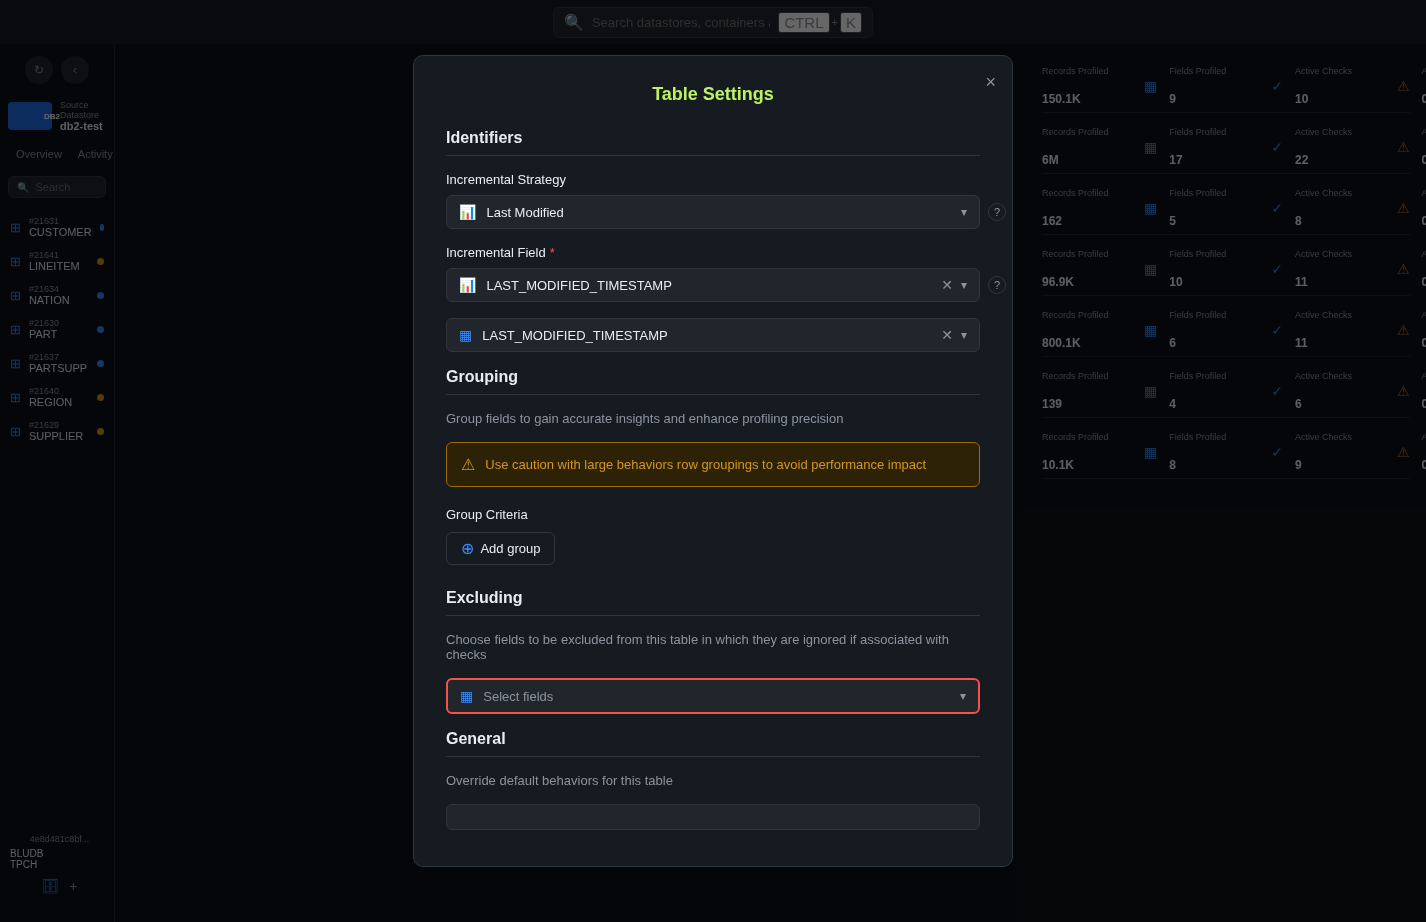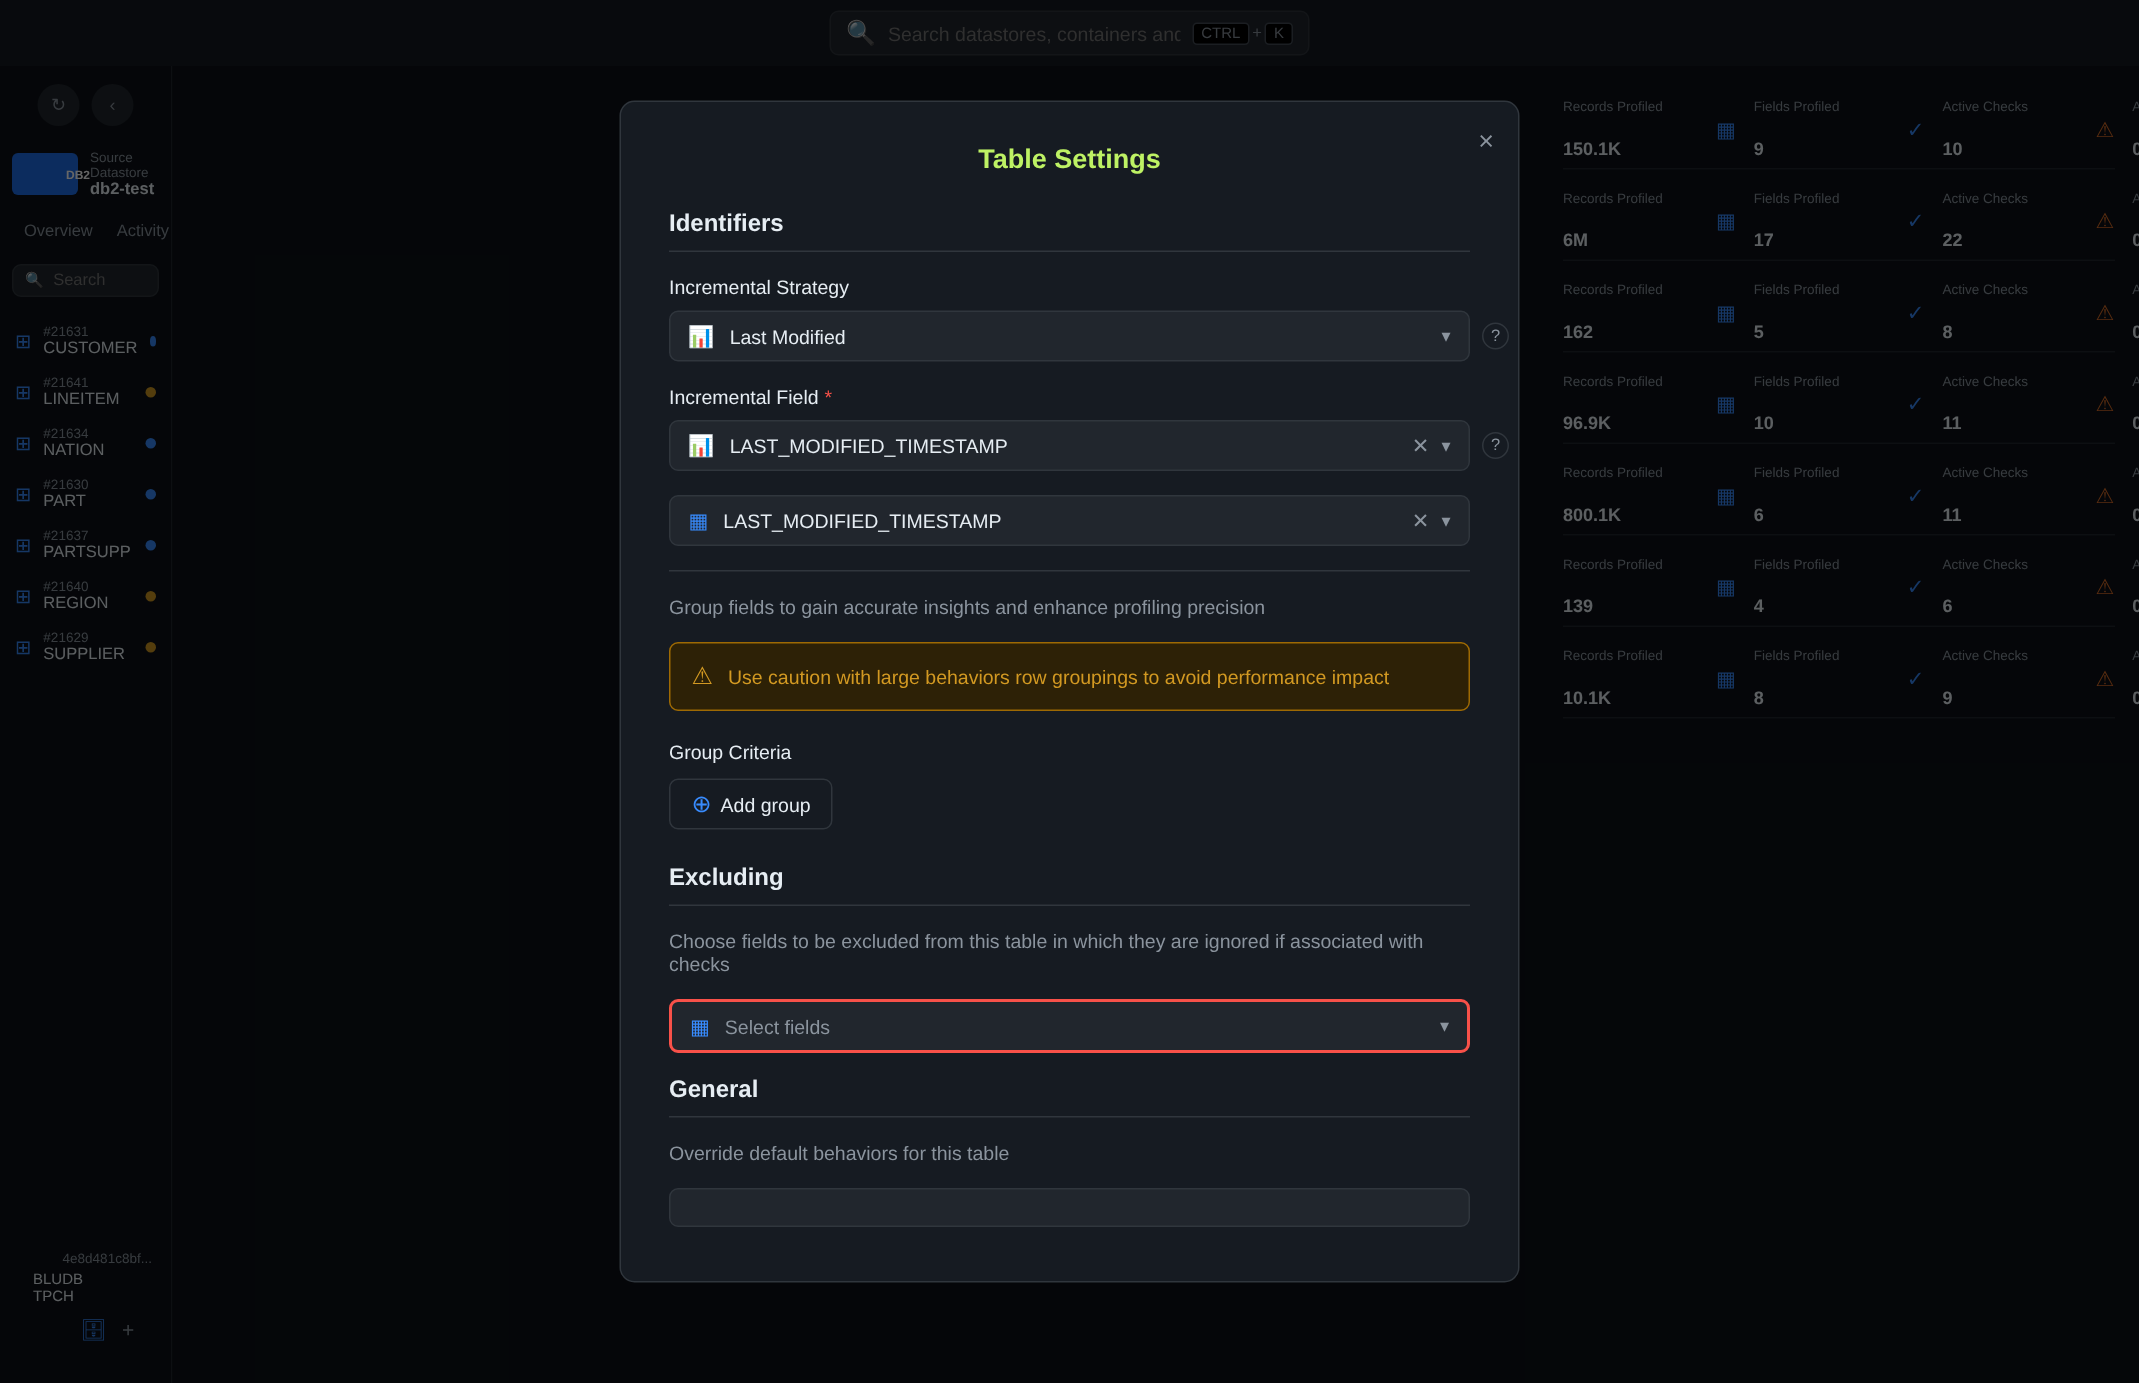--- a/index.html
+++ b/index.html
@@ -44,25 +44,25 @@
       color: #8b949e;
       font-size: 13px;
       width: 100%;
     }
     .kbd-hint {
       display: flex;
       align-items: center;
       gap: 2px;
     }
     .kbd {
-      background: #000000;
+      background: #ffffff;
       border: 1px solid #444c56;
       border-radius: 3px;
       padding: 1px 5px;
-      font-size: 10px;
+      font-size: 15px;
       color: #8b949e;
     }
 
     
     .sidebar {
       position: absolute;
       left: 0;
       top: 44px;
       width: 115px;
       height: calc(922px - 44px);
@@ -200,21 +200,21 @@
       height: 7px;
       border-radius: 50%;
     }
     .dot-blue { background: #388bfd; }
     .dot-yellow { background: #d29922; }
 
     
     .sidebar-bottom {
       position: absolute;
       bottom: 20px;
-      left: 14px;
+      left: 2px;
       width: 115px;
       padding: 8px;
     }
     .workspace-info {
       font-size: 9px;
       color: #8b949e;
       text-align: center;
       margin-bottom: 4px;
     }
     .workspace-name {
@@ -765,20 +765,21 @@
 
     <div class="field-row">
       <div class="select-field">
         <span class="field-icon">▦</span>
         <span class="field-text">LAST_MODIFIED_TIMESTAMP</span>
         <span class="clear-btn">✕</span>
         <span class="arrow">▾</span>
       </div>
     </div>
 
+    <div class="section-title">Grouping</div>
     <hr class="section-divider">
     <div class="section-desc">Group fields to gain accurate insights and enhance profiling precision</div>
 
     <div class="warning-banner">
       <span class="warning-icon">⚠</span>
       <span class="warning-text">Use caution with large behaviors row groupings to avoid performance impact</span>
     </div>
 
     <div class="group-criteria-label">Group Criteria</div>
     <button class="add-group-btn">

